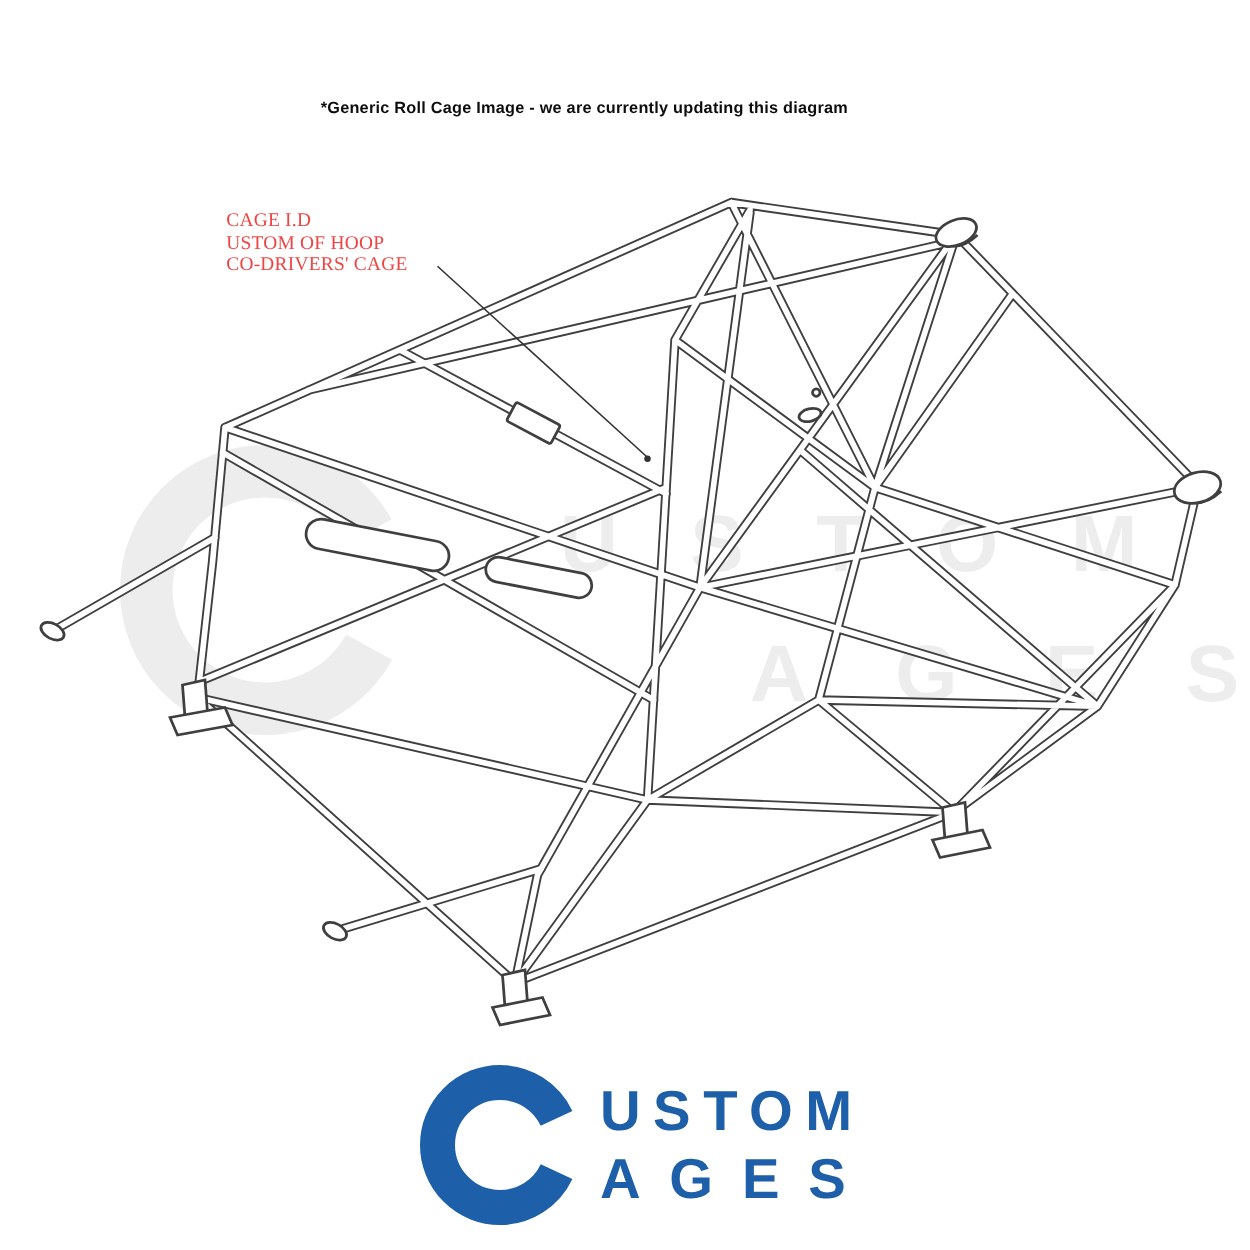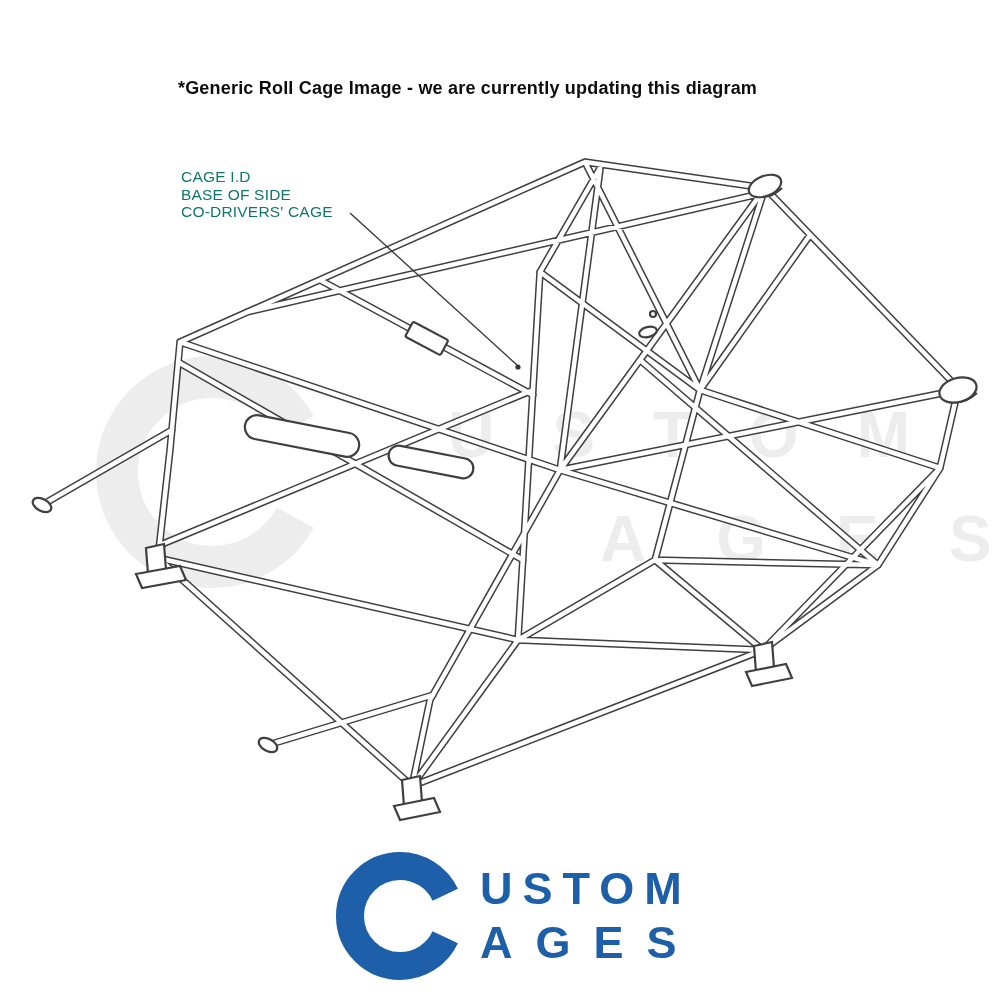--- a/index.html
+++ b/index.html
@@ -1,30 +1,30 @@
 <!DOCTYPE html>
 <html><head>
 <meta charset="utf-8">
 <style>
   html,body{margin:0;padding:0;background:#fff;}
   .page{position:relative;width:1000px;height:1000px;background:#ffffff;overflow:hidden;
         font-family:"Liberation Sans",sans-serif;}
   .title{position:absolute;top:78px;left:0;width:935px;text-align:center;
-         font-size:18px;font-weight:bold;color:#0d0d0d;letter-spacing:.2px;z-index:3;}
+         font-size:13px;font-weight:bold;color:#0d0d0d;letter-spacing:.2px;z-index:3;}
   
   .watermark{position:absolute;inset:0;z-index:0;}
   .wm-c{position:absolute;left:72px;top:332px;}
   .wm-word{position:absolute;font-weight:bold;color:#ededed;}
   .wm-line1{left:448px;top:398px;font-size:64px;letter-spacing:58px;}
   .wm-line2{left:600px;top:502px;font-size:64px;letter-spacing:70px;}
   
   .cage{position:absolute;left:0;top:0;z-index:1;}
   
   .annotation{position:absolute;left:181px;top:168px;z-index:2;font-size:15.5px;
-              line-height:17.5px;color:#0f766e;letter-spacing:.2px;}
+              line-height:17.5px;color:#ef4444;letter-spacing:.2px;font-family:Liberation Serif, serif;}
   
   .logo{position:absolute;left:330px;top:846px;display:flex;z-index:3;}
   .logo-text{margin-left:10px;margin-top:16px;}
   .logo-word{font-weight:bold;color:#1d5fa8;line-height:54px;}
   .logo-line1{font-size:45px;letter-spacing:10px;}
   .logo-line2{font-size:45px;letter-spacing:23px;}
 </style>
 </head>
 <body>
 
@@ -115,21 +115,21 @@
     </g>
 
     <g>
       <path d="M350,213 L517,365" stroke="#333333" stroke-width="1.3" fill="none"></path>
       <circle cx="518" cy="367" r="2.6" fill="#333333"></circle>
     </g>
   </svg>
 
   <div class="annotation">
     <div>CAGE I.D</div>
-    <div>BASE OF SIDE</div>
+    <div>USTOM OF HOOP</div>
     <div>CO-DRIVERS' CAGE</div>
   </div>
 
   <div class="logo">
     <svg width="140" height="140" class="logo-c">
       <circle cx="70" cy="70" r="50" fill="none" stroke="#1d5fa8" stroke-width="28" pathLength="100" stroke-dasharray="86 14" stroke-dashoffset="93"></circle>
     </svg>
     <div class="logo-text">
       <div class="logo-word logo-line1">USTOM</div>
       <div class="logo-word logo-line2">AGES</div>

